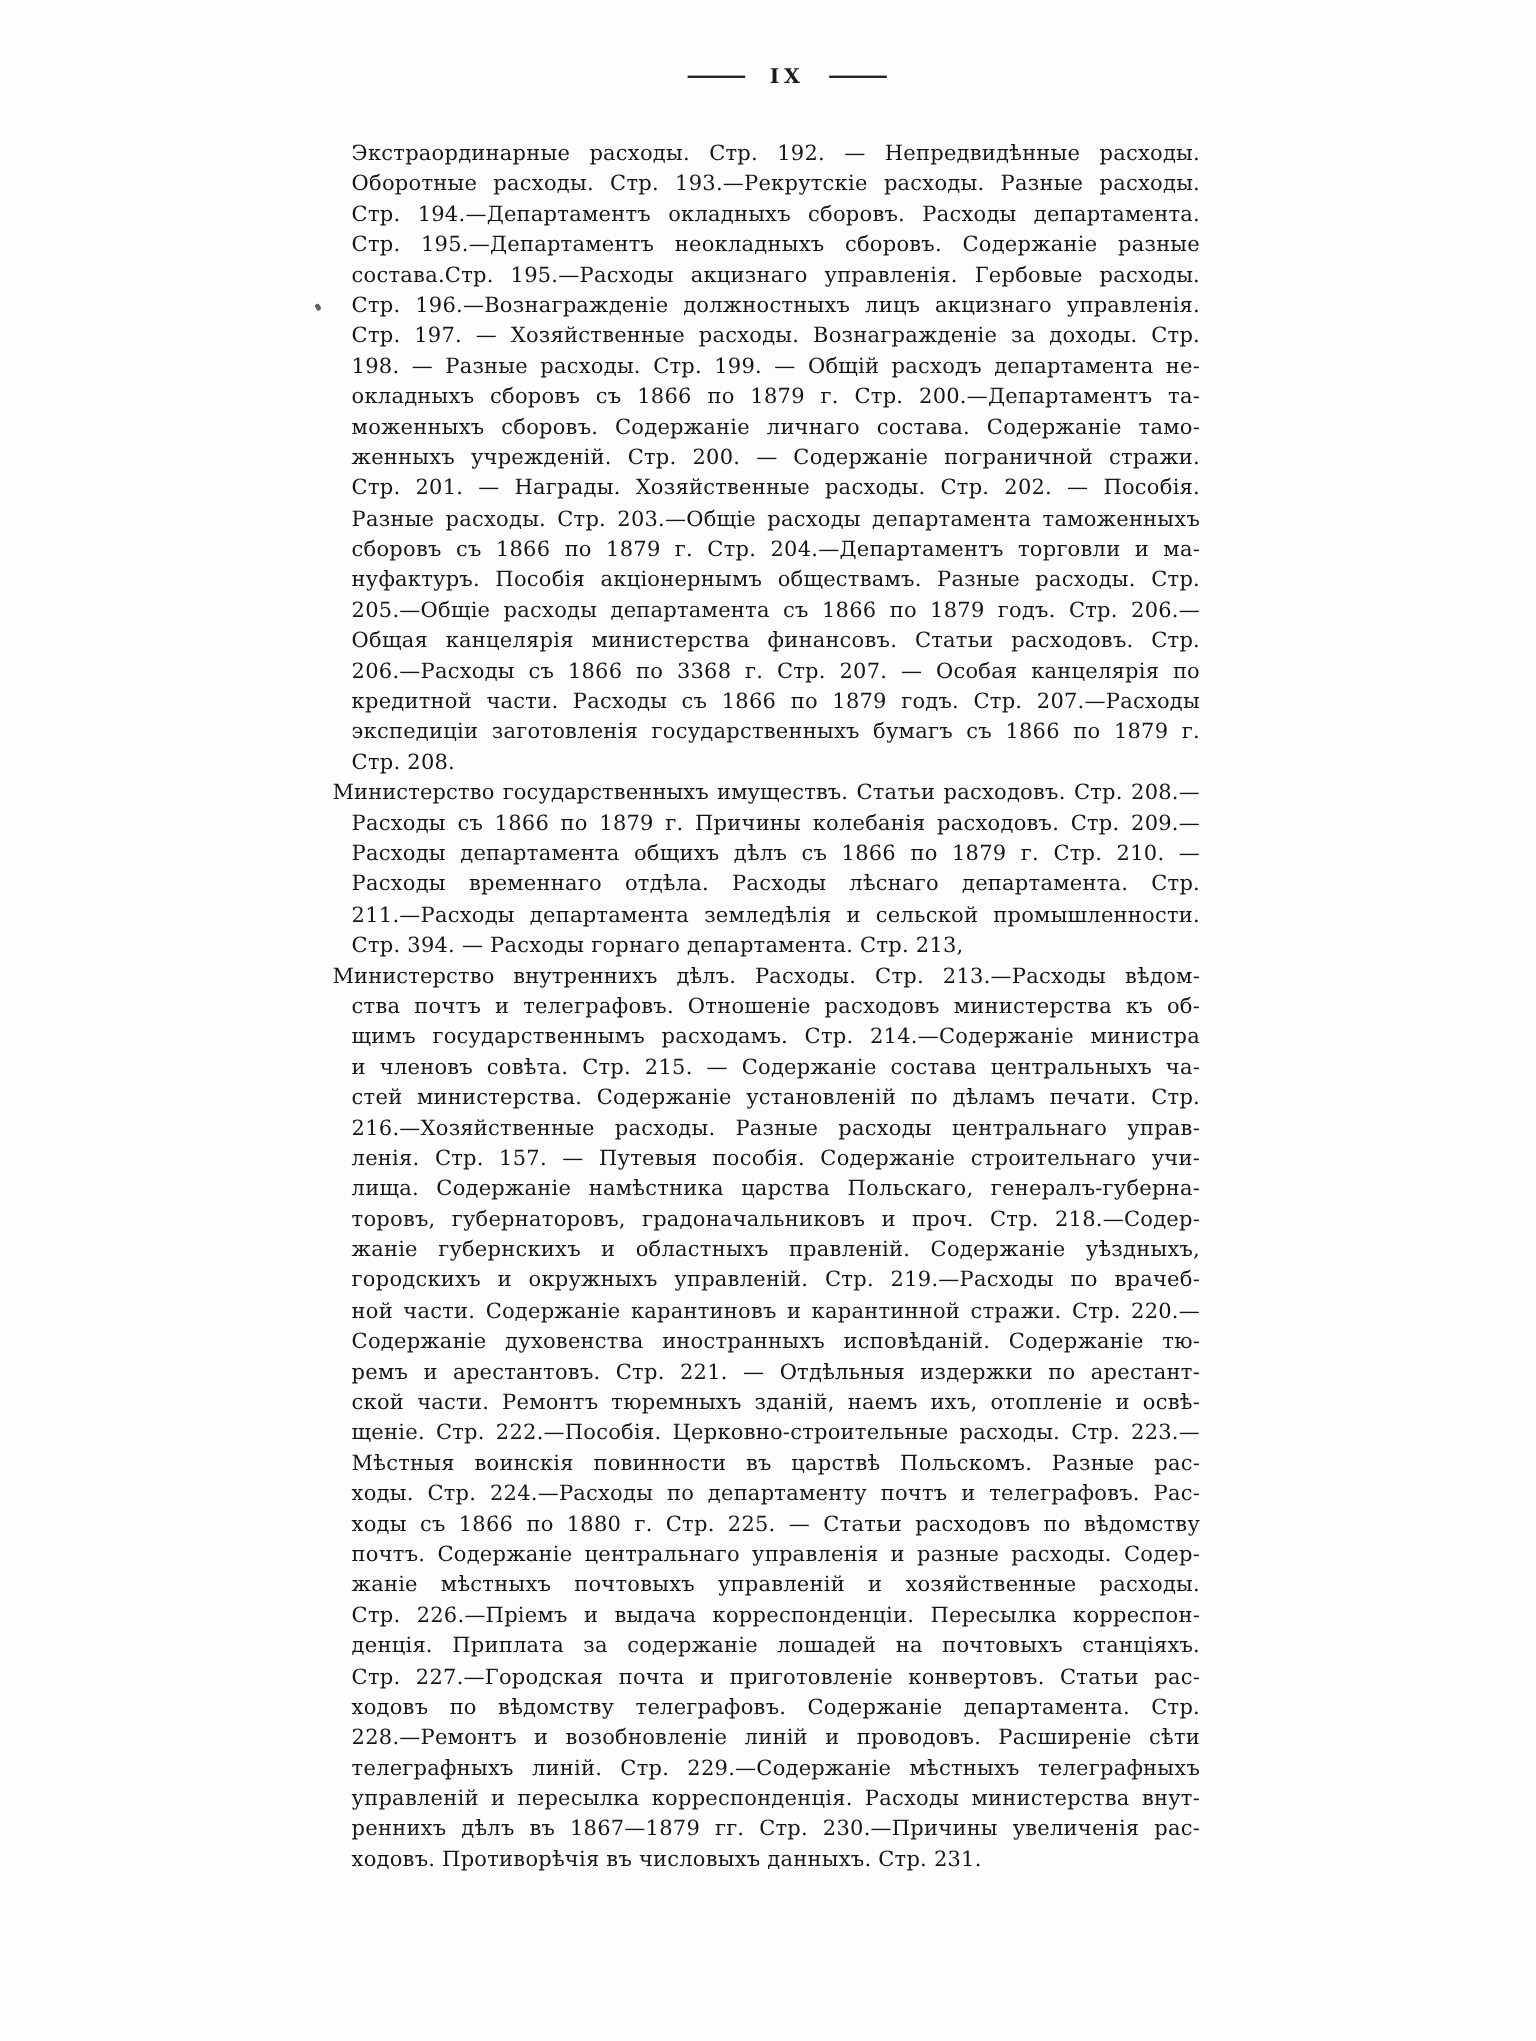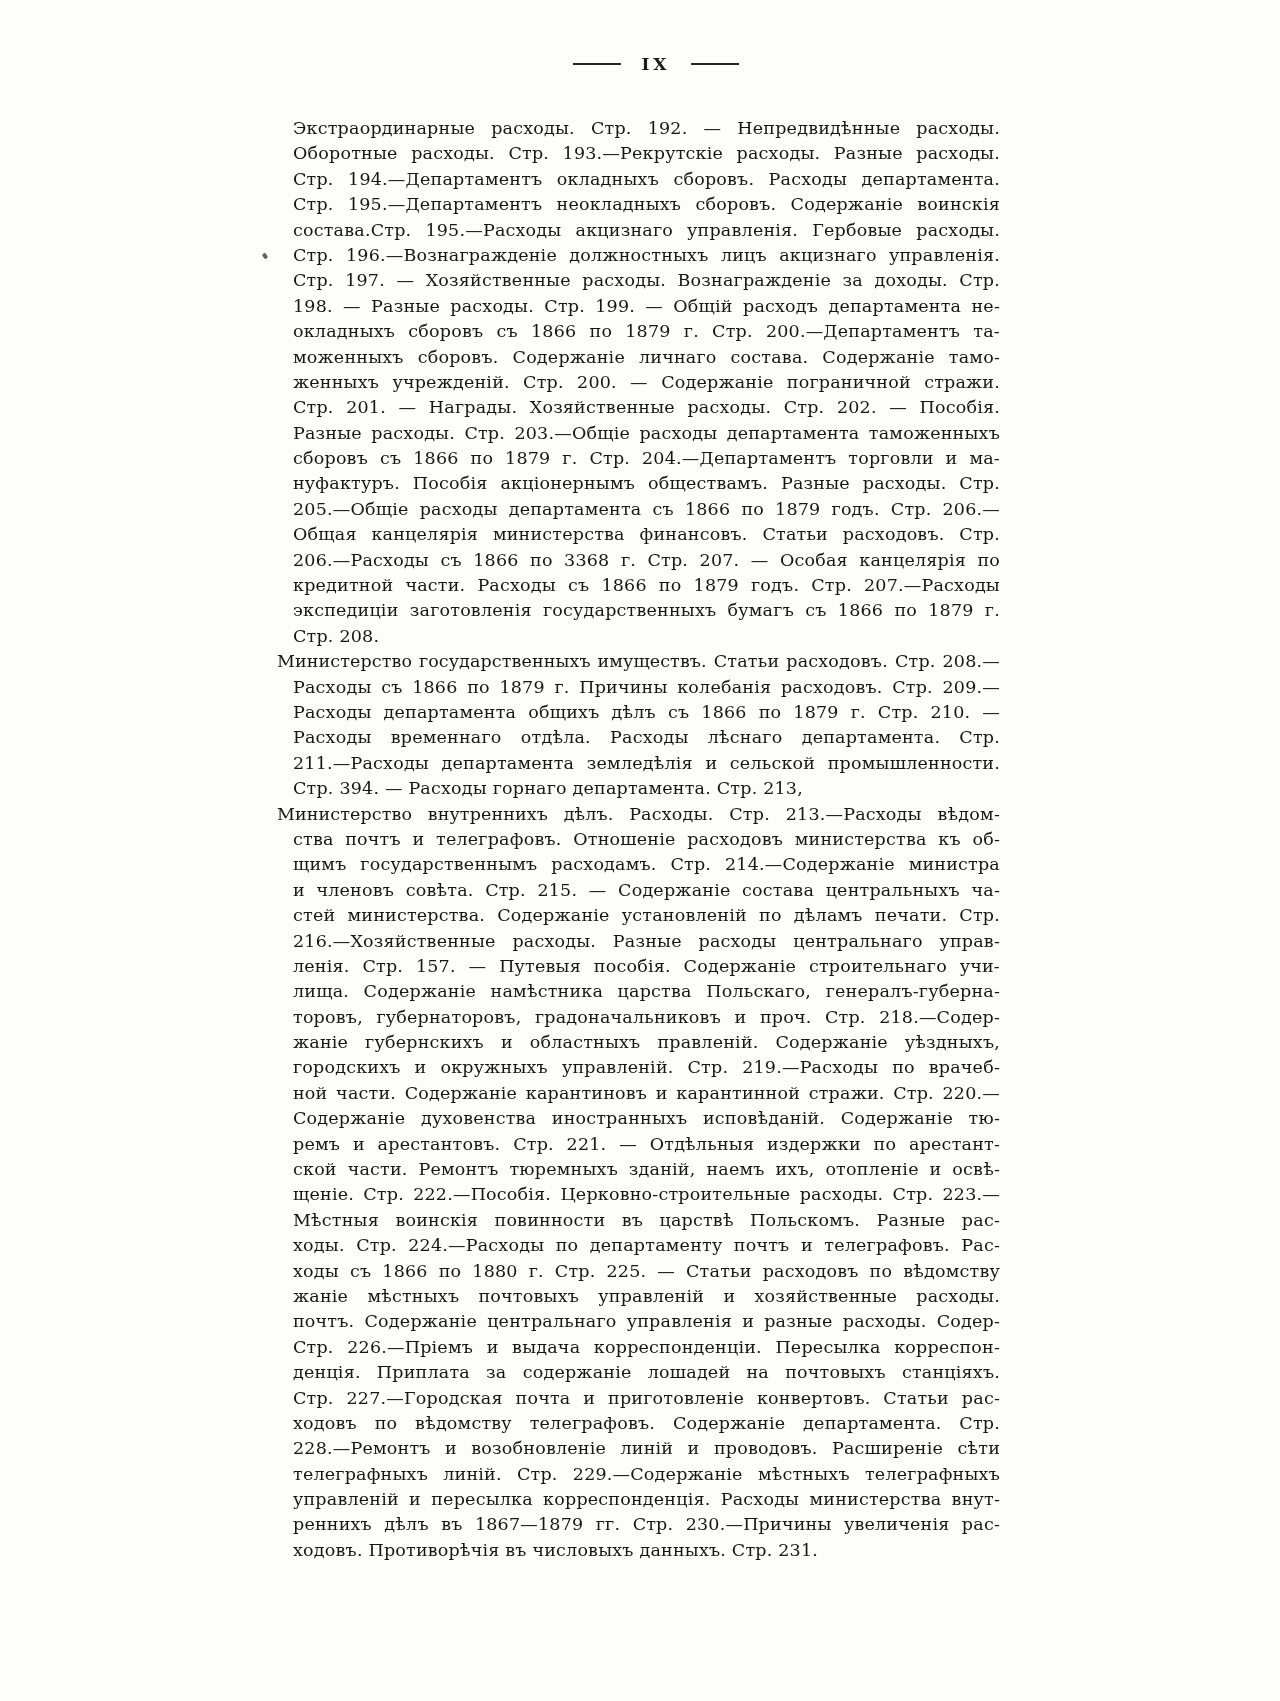--- a/index.html
+++ b/index.html
@@ -58,21 +58,21 @@
 <div class="page-number-header">
   <span class="header-rule"></span>
   <span>IX</span>
   <span class="header-rule"></span>
 </div>
 
 <div class="text-block">
     <div class="line"><span>Экстраординарные расходы. Стр. 192. — Непредвидѣнные расходы.</span></div>
     <div class="line"><span>Оборотные расходы. Стр. 193.—Рекрутскіе расходы. Разные расходы.</span></div>
     <div class="line"><span>Стр. 194.—</span><span class="seg-i">Департаментъ окладныхъ сборовъ</span><span>. Расходы департамента.</span></div>
-    <div class="line"><span>Стр. 195.—</span><span class="seg-i">Департаментъ неокладныхъ сборовъ</span><span>. Содержаніе воинскія</span></div>
+    <div class="line"><span>Стр. 195.—</span><span class="seg-i">Департаментъ неокладныхъ сборовъ</span><span>. Содержаніе разные</span></div>
     <div class="line"><span>состава.Стр. 195.—Расходы акцизнаго управленія. Гербовые расходы.</span></div>
     <div class="line"><span>Стр. 196.—Вознагражденіе должностныхъ лицъ акцизнаго управленія.</span></div>
     <div class="line"><span>Стр. 197. — Хозяйственные расходы. Вознагражденіе за доходы. Стр.</span></div>
     <div class="line"><span>198. — Разные расходы. Стр. 199. — Общій расходъ департамента не-</span></div>
     <div class="line"><span>окладныхъ сборовъ съ 1866 по 1879 г. Стр. 200.—</span><span class="seg-i">Департаментъ та-</span></div>
     <div class="line"><span class="seg-i">моженныхъ сборовъ.</span><span> Содержаніе личнаго состава. Содержаніе тамо-</span></div>
     <div class="line"><span>женныхъ учрежденій. Стр. 200. — Содержаніе пограничной стражи.</span></div>
     <div class="line"><span>Стр. 201. — Награды. Хозяйственные расходы. Стр. 202. — Пособія.</span></div>
     <div class="line"><span>Разные расходы. Стр. 203.—Общіе расходы департамента таможенныхъ</span></div>
     <div class="line"><span>сборовъ съ 1866 по 1879 г. Стр. 204.—</span><span class="seg-i">Департаментъ торговли и ма-</span></div>
@@ -101,22 +101,22 @@
     <div class="line"><span>жаніе губернскихъ и областныхъ правленій. Содержаніе уѣздныхъ,</span></div>
     <div class="line"><span>городскихъ и окружныхъ управленій. Стр. 219.—Расходы по врачеб-</span></div>
     <div class="line"><span>ной части. Содержаніе карантиновъ и карантинной стражи. Стр. 220.—</span></div>
     <div class="line"><span>Содержаніе духовенства иностранныхъ исповѣданій. Содержаніе тю-</span></div>
     <div class="line"><span>ремъ и арестантовъ. Стр. 221. — Отдѣльныя издержки по арестант-</span></div>
     <div class="line"><span>ской части. Ремонтъ тюремныхъ зданій, наемъ ихъ, отопленіе и освѣ-</span></div>
     <div class="line"><span>щеніе. Стр. 222.—Пособія. Церковно-строительные расходы. Стр. 223.—</span></div>
     <div class="line"><span>Мѣстныя воинскія повинности въ царствѣ Польскомъ. Разные рас-</span></div>
     <div class="line"><span>ходы. Стр. 224.—Расходы по департаменту почтъ и телеграфовъ. Рас-</span></div>
     <div class="line"><span>ходы съ 1866 по 1880 г. Стр. 225. — Статьи расходовъ по вѣдомству</span></div>
+    <div class="line"><span>почтъ. Содержаніе центральнаго управленія и разные расходы. Содер-</span></div>
     <div class="line"><span>жаніе мѣстныхъ почтовыхъ управленій и хозяйственные расходы.</span></div>
-    <div class="line"><span>почтъ. Содержаніе центральнаго управленія и разные расходы. Содер-</span></div>
     <div class="line"><span>Стр. 226.—Пріемъ и выдача корреспонденціи. Пересылка корреспон-</span></div>
     <div class="line"><span>денція. Приплата за содержаніе лошадей на почтовыхъ станціяхъ.</span></div>
     <div class="line"><span>Стр. 227.—Городская почта и приготовленіе конвертовъ. Статьи рас-</span></div>
     <div class="line"><span>ходовъ по вѣдомству телеграфовъ. Содержаніе департамента. Стр.</span></div>
     <div class="line"><span>228.—Ремонтъ и возобновленіе линій и проводовъ. Расширеніе сѣти</span></div>
     <div class="line"><span>телеграфныхъ линій. Стр. 229.—Содержаніе мѣстныхъ телеграфныхъ</span></div>
     <div class="line"><span>управленій и пересылка корреспонденція. Расходы министерства внут-</span></div>
     <div class="line"><span>реннихъ дѣлъ въ 1867—1879 гг. Стр. 230.—Причины увеличенія рас-</span></div>
     <div class="line endpara"><span>ходовъ. Противорѣчія въ числовыхъ данныхъ. Стр. 231.</span></div>
   </div>

